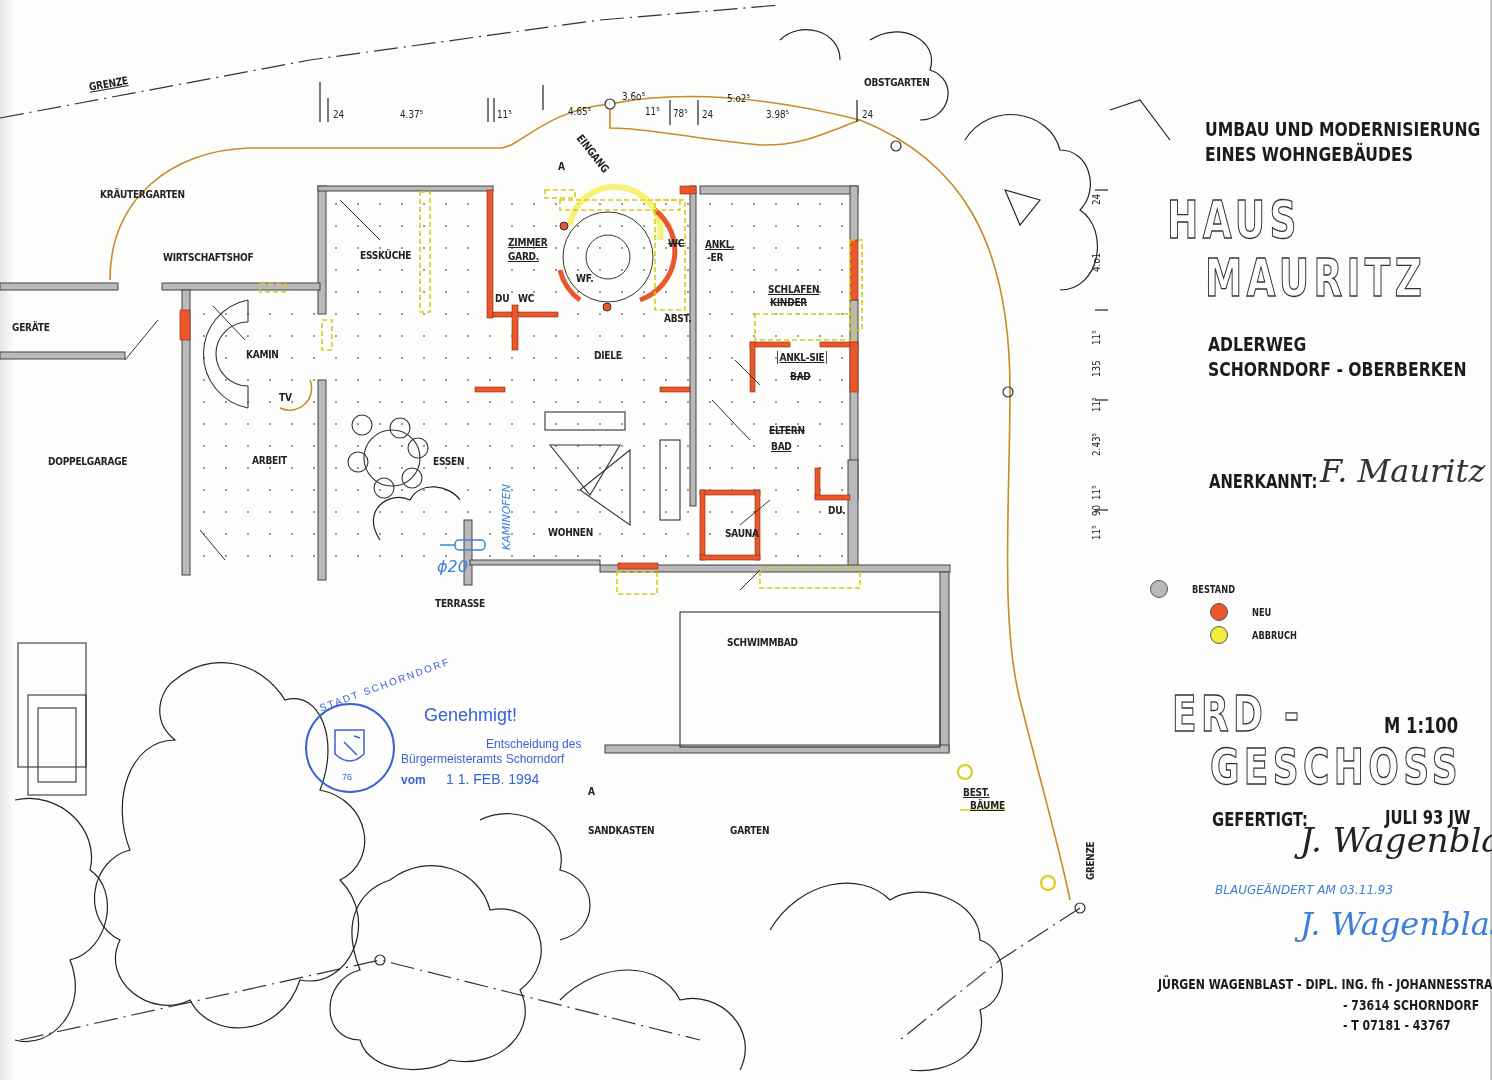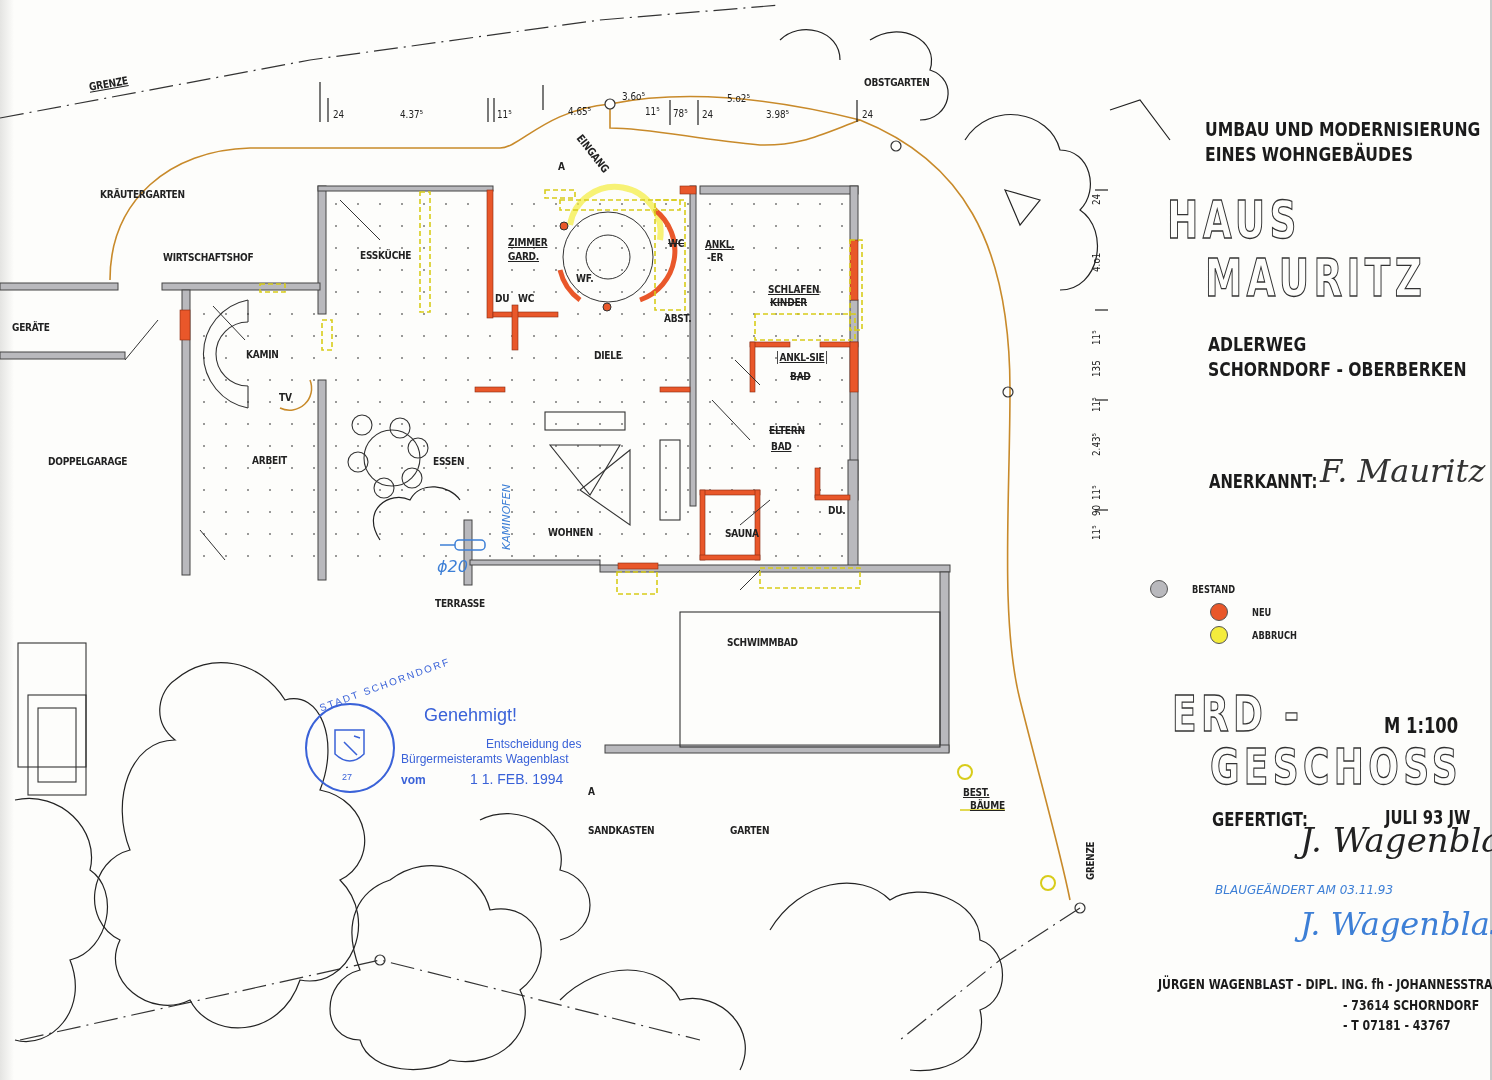--- a/index.html
+++ b/index.html
@@ -271,26 +271,26 @@
   <span class="dim vert" style="left:1090px;top:516px;">90</span>
   <span class="dim vert" style="left:1090px;top:540px;">11⁵</span>
 
   <div>
     <svg style="position:absolute;left:302px;top:700px;" width="96" height="96" viewBox="0 0 96 96">
       <circle cx="48" cy="48" r="44" fill="none" stroke="#3a62d8" stroke-width="2"></circle>
       <path d="M33,30 L62,30 L62,54 Q48,68 33,54 Z" fill="none" stroke="#3a62d8" stroke-width="1.5"></path>
       <path d="M42,42 L55,55 M52,36 L58,38" stroke="#3a62d8" stroke-width="1.5"></path>
     </svg>
     <span class="stamp" style="left:318px;top:703px;font-size:10px;letter-spacing:2px;transform:rotate(-20deg);transform-origin:left top;">STADT SCHORNDORF</span>
-    <span class="stamp" style="left:342px;top:772px;font-size:9px;">27</span>
+    <span class="stamp" style="left:342px;top:772px;font-size:9px;">76</span>
     <span class="stamp" style="left:424px;top:705px;font-size:18px;">Genehmigt!</span>
     <span class="stamp" style="left:442px;top:737px;font-size:12px;margin-left:44px;">Entscheidung des</span>
-    <span class="stamp" style="left:401px;top:752px;font-size:12px;">Bürgermeisteramts Wagenblast</span>
+    <span class="stamp" style="left:401px;top:752px;font-size:12px;">Bürgermeisteramts Schorndorf</span>
     <span class="stamp" style="left:401px;top:773px;font-size:12px;font-weight:bold;">vom</span>
-    <span class="stamp" style="left:446px;top:771px;font-size:14px;margin-left:24px;">1 1. FEB. 1994</span>
+    <span class="stamp" style="left:446px;top:771px;font-size:14px;">1 1. FEB. 1994</span>
   </div>
 
   <div>
     <span class="tb-text" style="left:1205px;top:117px;font-size:20px;">UMBAU UND MODERNISIERUNG</span>
     <span class="tb-text" style="left:1205px;top:142px;font-size:20px;">EINES WOHNGEBÄUDES</span>
     <span class="outline" style="left:1167px;top:190px;font-size:52px;">HAUS</span>
     <span class="outline" style="left:1205px;top:248px;font-size:52px;">MAURITZ</span>
     <span class="tb-text" style="left:1208px;top:332px;font-size:20px;">ADLERWEG</span>
     <span class="tb-text" style="left:1208px;top:357px;font-size:20px;">SCHORNDORF - OBERBERKEN</span>
     <span class="tb-text" style="left:1209px;top:470px;font-size:19px;">ANERKANNT:</span>

